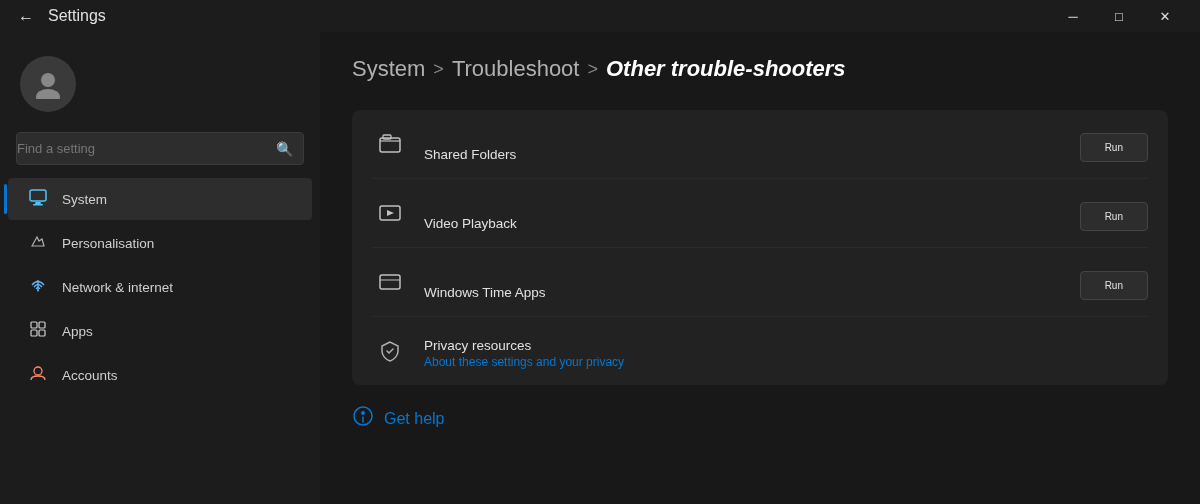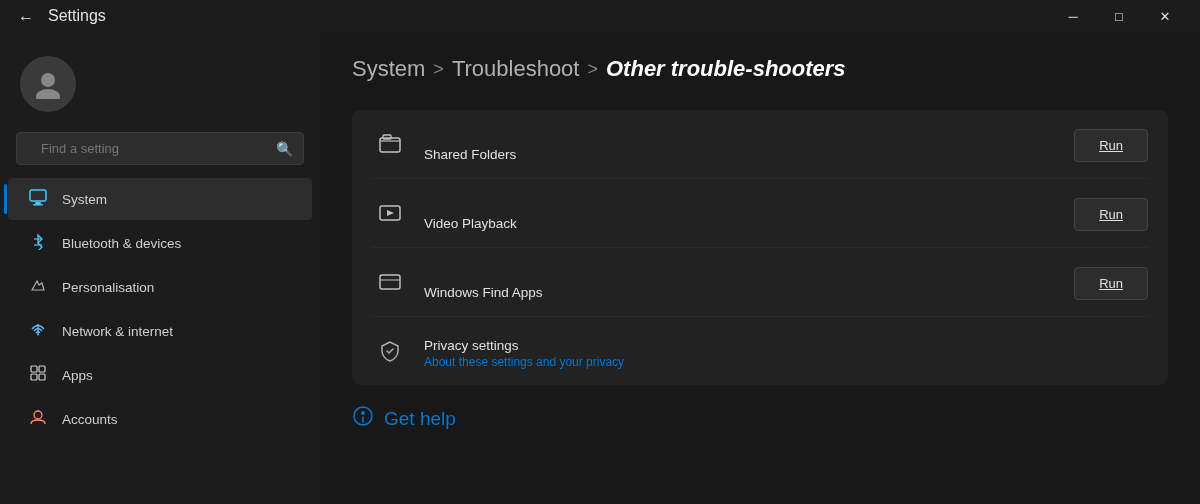--- a/index.html
+++ b/index.html
@@ -91,21 +91,21 @@
 
     .search-box {
       margin: 0 16px 12px 16px;
       position: relative;
     }
     .search-input {
       width: 100%;
       background: #2d2d2d;
       border: 1px solid #3a3a3a;
       border-radius: 4px;
-      padding: 8px 36px 8px 24px;
+      padding: 8px 36px 8px 0;
       color: #b0b0b0;
       font-size: 13px;
       outline: none;
     }
     .search-icon-wrap {
       position: absolute;
       right: 10px;
       top: 50%;
       transform: translateY(-50%);
       color: #b0b0b0;
@@ -204,32 +204,31 @@
       color: #0078d4;
       margin-top: 2px;
     }
 
     .run-btn {
       background: #2d2d2d;
       border: 1px solid #444;
       border-radius: 4px;
       color: #e0e0e0;
       padding: 8px 24px;
-      font-size: 13px;
-      cursor: pointer;
-      flex-shrink: 0;
-      text-decoration: underline;
+      font-size: 10px;
+      cursor: pointer;
+      flex-shrink: 0;
     }
 
     .get-help {
       display: flex;
       align-items: center;
       gap: 10px;
       padding: 20px 0 8px 0;
-      font-size: 19px;
+      font-size: 16px;
       color: #0078d4;
       cursor: pointer;
     }
     .help-icon {
       font-size: 20px;
       color: #0078d4;
     }
 
     .items-card {
       background: #222222;
@@ -271,31 +270,20 @@
       <span class="nav-icon icon-system">
         <svg width="18" height="18" viewBox="0 0 18 18" fill="none">
             <rect x="1" y="2" width="16" height="11" rx="2" stroke="#4fc3f7" stroke-width="1.5"></rect>
             <rect x="6" y="14" width="6" height="2" rx="1" fill="#4fc3f7"></rect>
             <rect x="4" y="16" width="10" height="1.5" rx="0.75" fill="#4fc3f7"></rect>
           </svg>
       </span>
       <span>System</span>
     </div>
     <div class="nav-item">
-      <span class="nav-icon icon-bluetooth">
-        <svg width="18" height="18" viewBox="0 0 18 18" fill="none">
-            <path d="M9 3L13 7L9 11V3Z" stroke="#4fc3f7" stroke-width="1.3" fill="none"></path>
-            <path d="M9 11L13 15L9 19" stroke="#4fc3f7" stroke-width="1.3" fill="none"></path>
-            <line x1="5" y1="7" x2="13" y2="7" stroke="#4fc3f7" stroke-width="1.2"></line>
-            <line x1="5" y1="13" x2="13" y2="13" stroke="#4fc3f7" stroke-width="1.2"></line>
-          </svg>
-      </span>
-      <span>Bluetooth &amp; devices</span>
-    </div>
-    <div class="nav-item">
       <span class="nav-icon icon-personalisation">
         <svg width="18" height="18" viewBox="0 0 18 18" fill="none">
             <path d="M3 14L8 5L10 9L13 7L15 14H3Z" stroke="#b0b0b0" stroke-width="1.2" fill="none"></path>
           </svg>
       </span>
       <span>Personalisation</span>
     </div>
     <div class="nav-item">
       <span class="nav-icon icon-network">
         <svg width="18" height="18" viewBox="0 0 18 18" fill="none">
@@ -365,33 +353,33 @@
         <button class="run-btn">Run</button>
       </div>
 
       <div class="troubleshooter-item">
         <div class="item-icon">
           <svg width="24" height="24" viewBox="0 0 24 24" fill="none">
               <rect x="2" y="5" width="20" height="14" rx="2" stroke="#c0c0c0" stroke-width="1.5"></rect>
               <line x1="2" y1="10" x2="22" y2="10" stroke="#c0c0c0" stroke-width="1"></line>
             </svg>
         </div>
-        <div class="item-text">Windows Find Apps</div>
+        <div class="item-text">Windows Time Apps</div>
         <button class="run-btn">Run</button>
       </div>
 
       <div class="troubleshooter-item">
         <div class="item-icon">
           <svg width="24" height="24" viewBox="0 0 24 24" fill="none">
               <path d="M12 3L4 7V12C4 16.5 7.5 20.5 12 22C16.5 20.5 20 16.5 20 12V7L12 3Z" stroke="#b0b0b0" stroke-width="1.5" fill="none"></path>
               <path d="M9 12l2 2 4-4" stroke="#b0b0b0" stroke-width="1.5" stroke-linecap="round"></path>
             </svg>
         </div>
         <div class="item-text">
-          <div>Privacy settings</div>
+          <div>Privacy resources</div>
           <div class="item-subtext">About these settings and your privacy</div>
         </div>
       </div>
     </div>
 
     <div class="get-help">
       <span class="help-icon">
         <svg width="22" height="22" viewBox="0 0 22 22" fill="none">
             <circle cx="11" cy="11" r="9" stroke="#0078d4" stroke-width="1.5"></circle>
             <circle cx="11" cy="8" r="2" fill="#0078d4"></circle>

